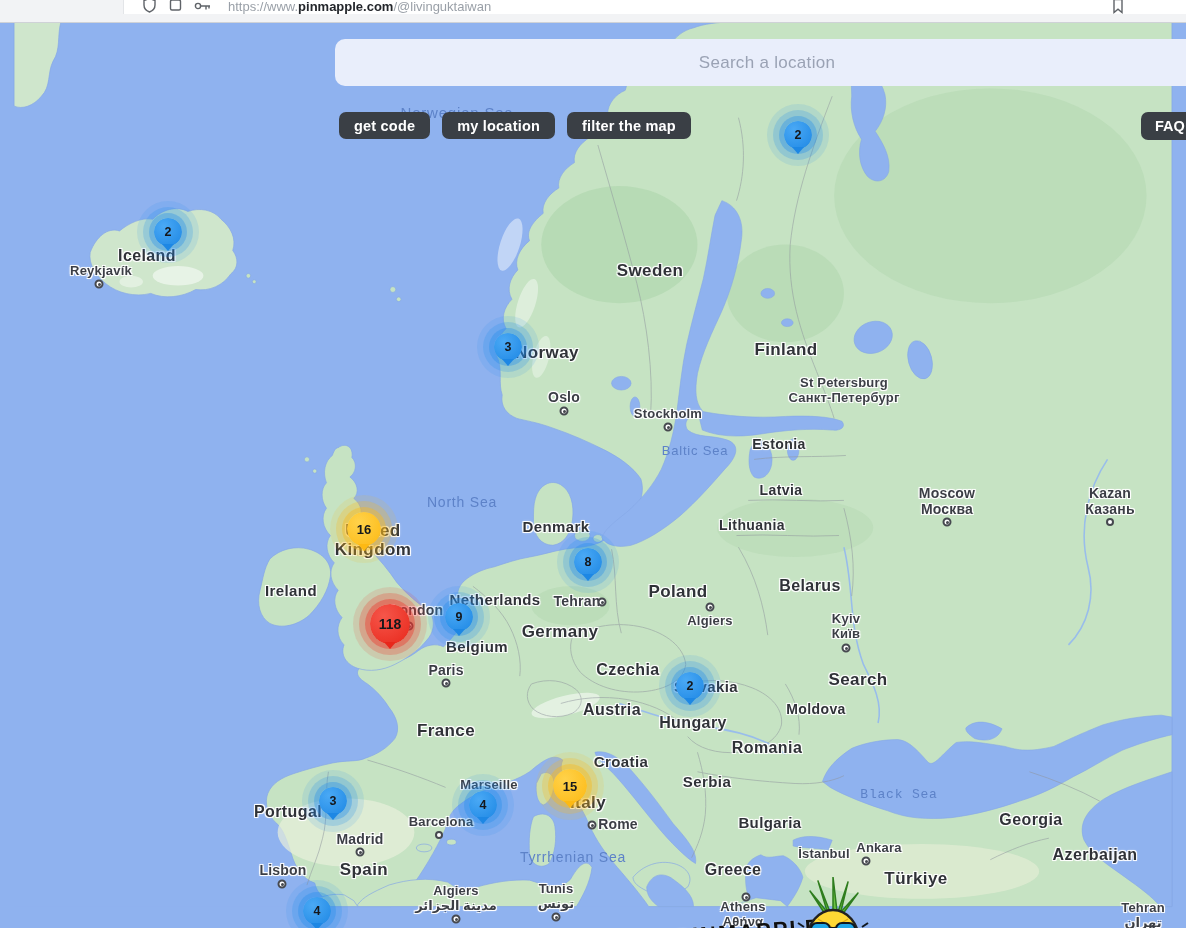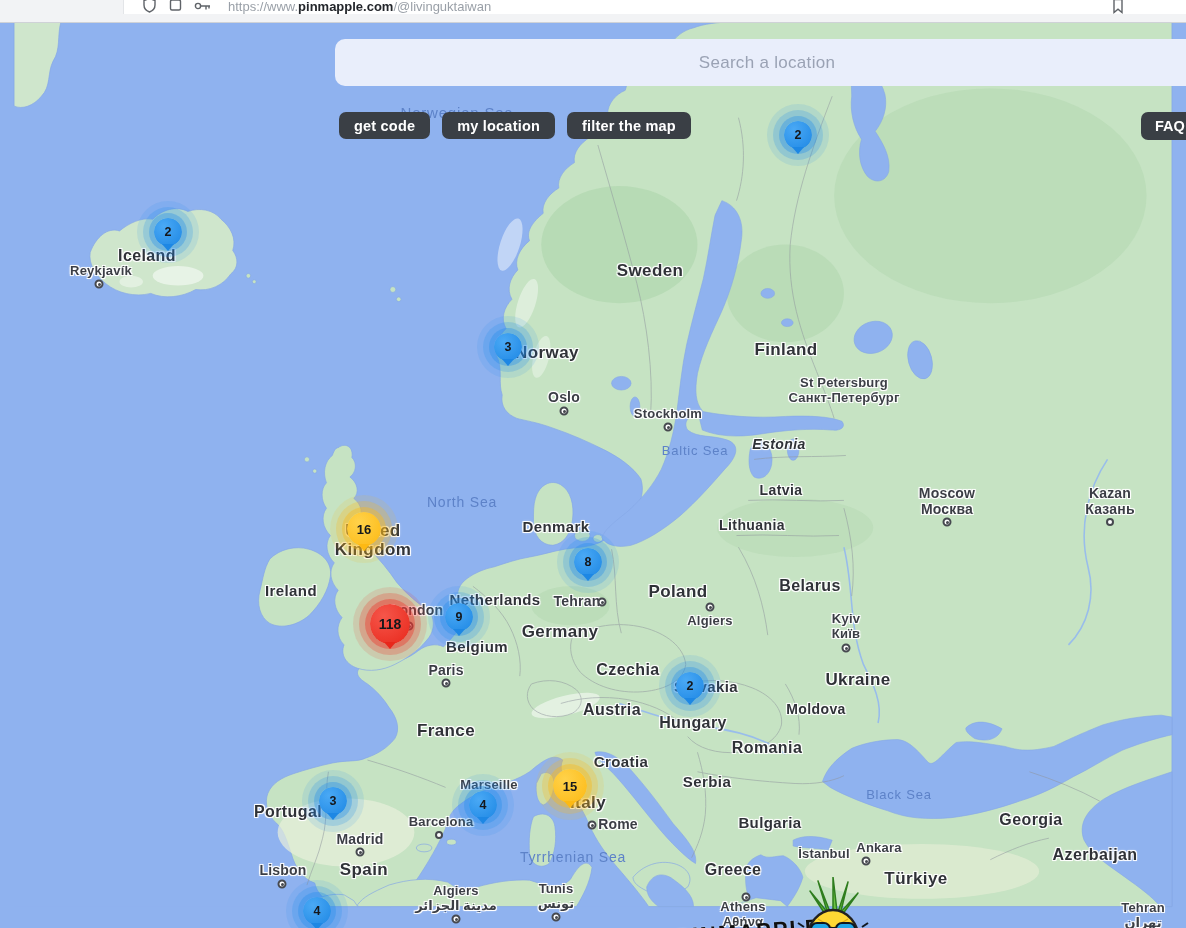--- a/index.html
+++ b/index.html
@@ -244,42 +244,42 @@
       <path d="M1000,880 C1020,870 1040,862 1060,858"></path>
       <path d="M850,520 C858,550 862,580 858,610"></path>
     </g>
   </svg>
 
   <div id="labels">
       <div class="lbl sea" style="left: 457px; top: 91px; font-size: 15px;">Norwegian Sea</div>
       <div class="lbl sea" style="left: 462px; top: 481px; font-size: 14px;">North Sea</div>
       <div class="lbl sea" style="left: 695px; top: 429px; font-size: 13px;">Baltic Sea</div>
       <div class="lbl sea" style="left: 573px; top: 836px; font-size: 14px;">Tyrrhenian Sea</div>
-      <div class="lbl sea" style="left: 899px; top: 773px; font-size: 13px;">Black Sea</div>
+      <div class="lbl sea" style="left: 899px; top: 773px; font-size: 13px; font-family: Liberation Mono, monospace;">Black Sea</div>
       <div class="lbl country" style="left: 147px; top: 234px; font-size: 16px;">Iceland</div>
       <div class="lbl country" style="left: 650px; top: 249px; font-size: 17px;">Sweden</div>
       <div class="lbl country" style="left: 547px; top: 331px; font-size: 17px;">Norway</div>
       <div class="lbl country" style="left: 786px; top: 328px; font-size: 17px;">Finland</div>
-      <div class="lbl country" style="left: 779px; top: 423px; font-size: 14px; font-style: italic;">Estonia</div>
+      <div class="lbl country" style="left: 779px; top: 423px; font-size: 14px;">Estonia</div>
       <div class="lbl country" style="left: 781px; top: 469px; font-size: 14px;">Latvia</div>
       <div class="lbl country" style="left: 752px; top: 504px; font-size: 14px;">Lithuania</div>
       <div class="lbl country" style="left: 556px; top: 505px; font-size: 15px;">Denmark</div>
       <div class="lbl country" style="left: 373px; top: 518px; font-size: 17px;">United
 Kingdom</div>
       <div class="lbl country" style="left: 291px; top: 569px; font-size: 15px;">Ireland</div>
       <div class="lbl country" style="left: 477px; top: 578px; font-size: 15px; padding-left: 36px;">Netherlands</div>
       <div class="lbl country" style="left: 477px; top: 625px; font-size: 15px;">Belgium</div>
       <div class="lbl country" style="left: 560px; top: 610px; font-size: 17px;">Germany</div>
       <div class="lbl country" style="left: 678px; top: 570px; font-size: 17px;">Poland</div>
       <div class="lbl country" style="left: 810px; top: 564px; font-size: 16px;">Belarus</div>
       <div class="lbl country" style="left: 628px; top: 648px; font-size: 16px;">Czechia</div>
       <div class="lbl country" style="left: 706px; top: 665px; font-size: 15px;">Slovakia</div>
       <div class="lbl country" style="left: 612px; top: 688px; font-size: 16px;">Austria</div>
       <div class="lbl country" style="left: 693px; top: 701px; font-size: 16px;">Hungary</div>
-      <div class="lbl country" style="left: 858px; top: 658px; font-size: 17px;">Ukraine</div>
+      <div class="lbl country" style="left: 858px; top: 658px; font-size: 17px;">Search</div>
       <div class="lbl country" style="left: 816px; top: 688px; font-size: 14px;">Moldova</div>
       <div class="lbl country" style="left: 767px; top: 726px; font-size: 16px;">Romania</div>
       <div class="lbl country" style="left: 621px; top: 740px; font-size: 15px;">Croatia</div>
       <div class="lbl country" style="left: 707px; top: 760px; font-size: 15px;">Serbia</div>
       <div class="lbl country" style="left: 770px; top: 801px; font-size: 15px;">Bulgaria</div>
       <div class="lbl country" style="left: 588px; top: 781px; font-size: 17px;">Italy</div>
       <div class="lbl country" style="left: 446px; top: 709px; font-size: 17px;">France</div>
       <div class="lbl country" style="left: 364px; top: 848px; font-size: 17px;">Spain</div>
       <div class="lbl country" style="left: 288px; top: 790px; font-size: 16px;">Portugal</div>
       <div class="lbl country" style="left: 733px; top: 848px; font-size: 16px; text-align: right;">Greece</div>

